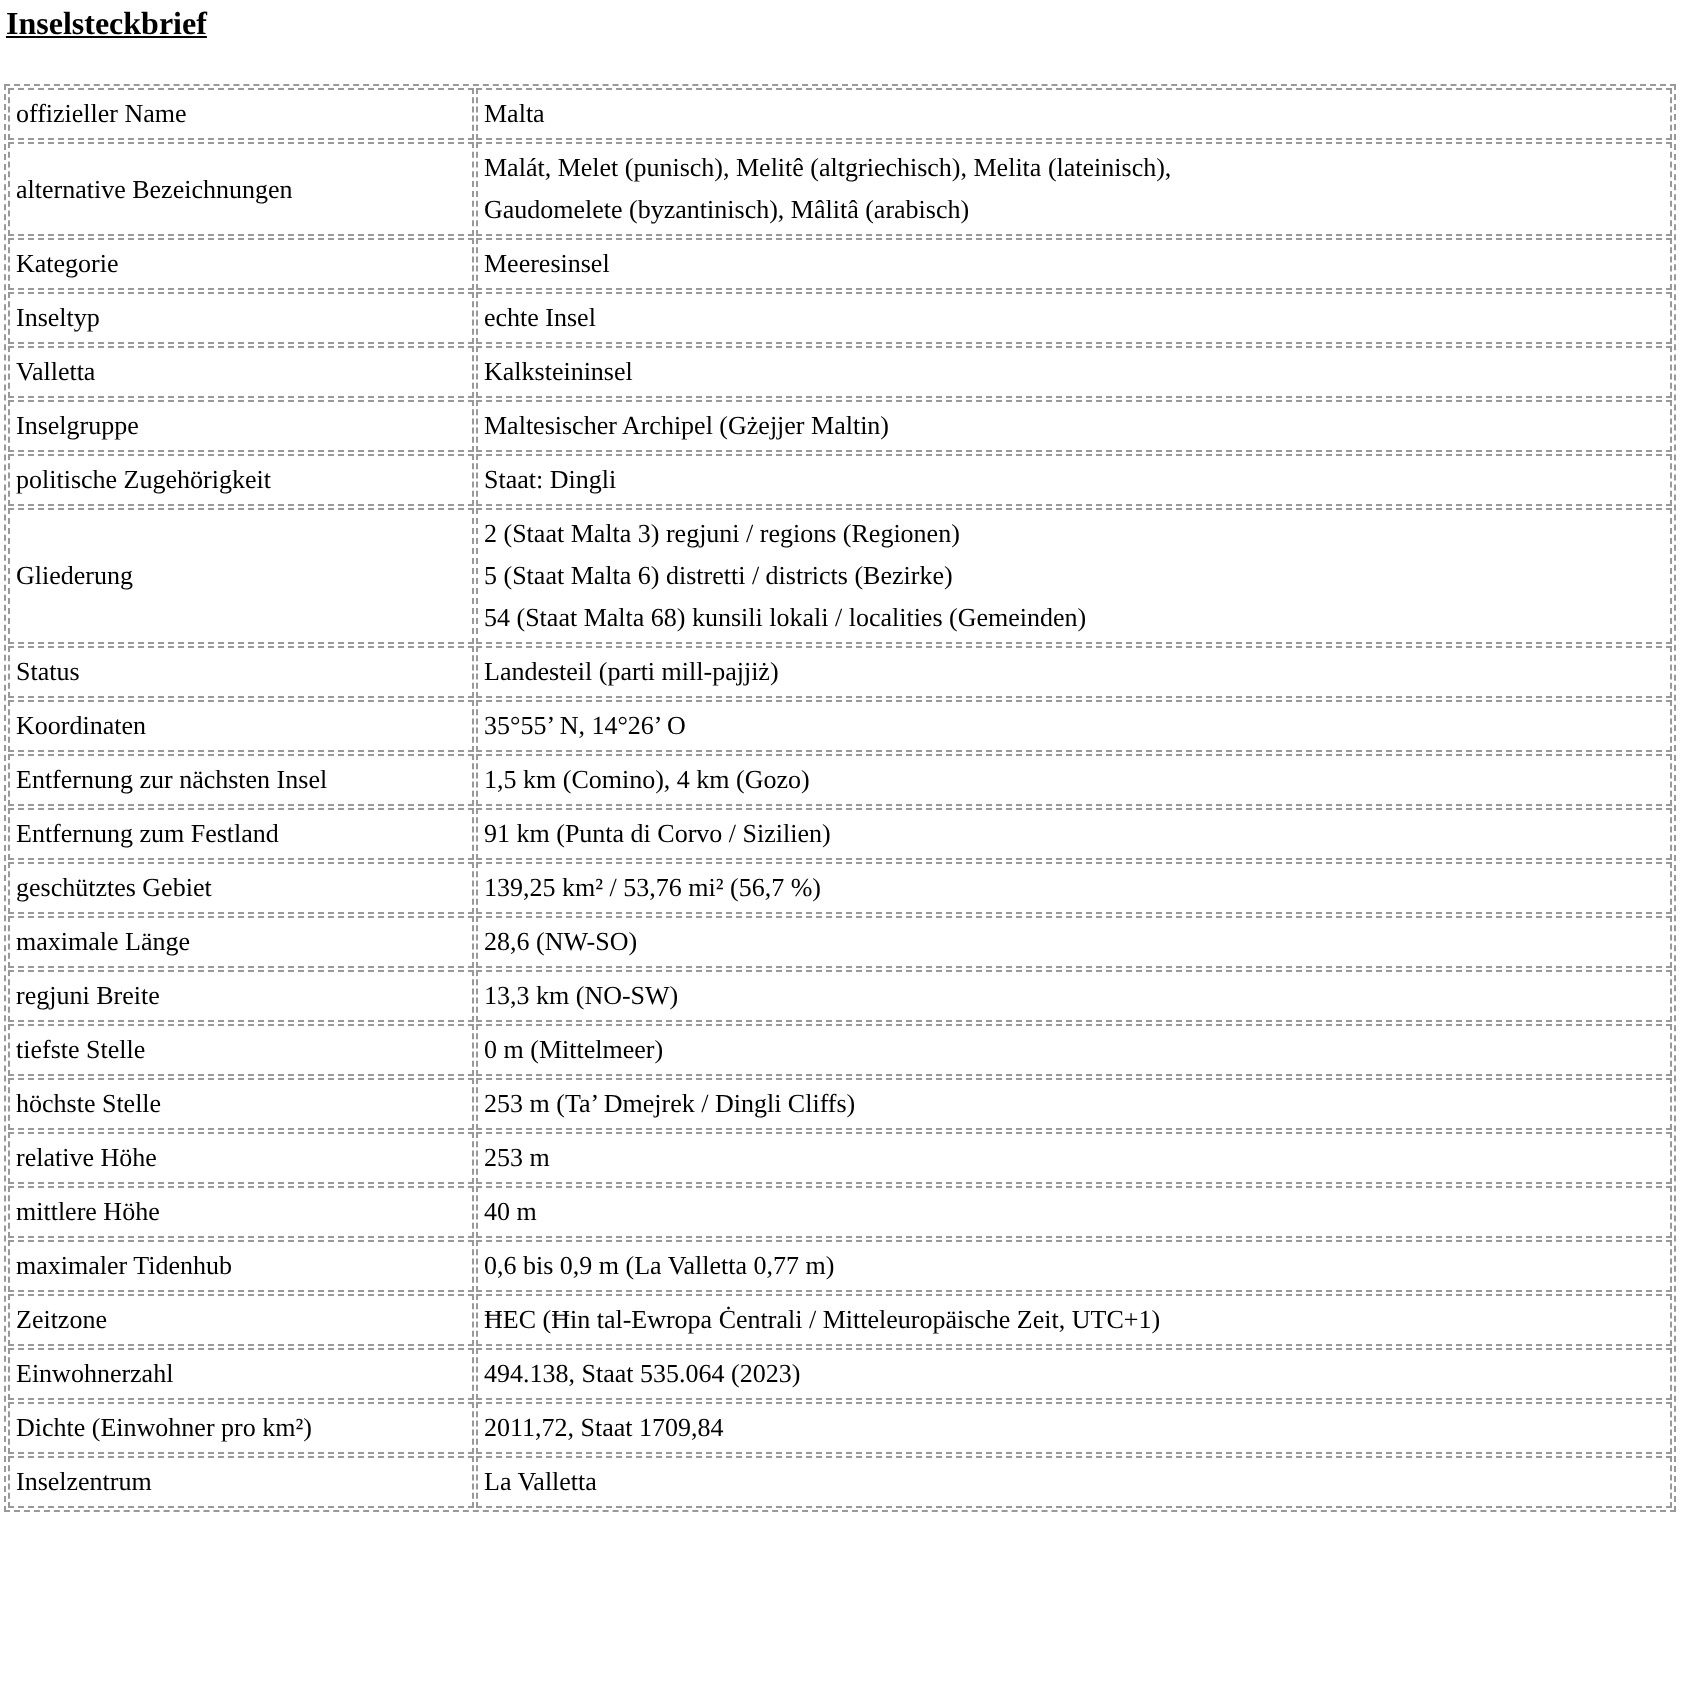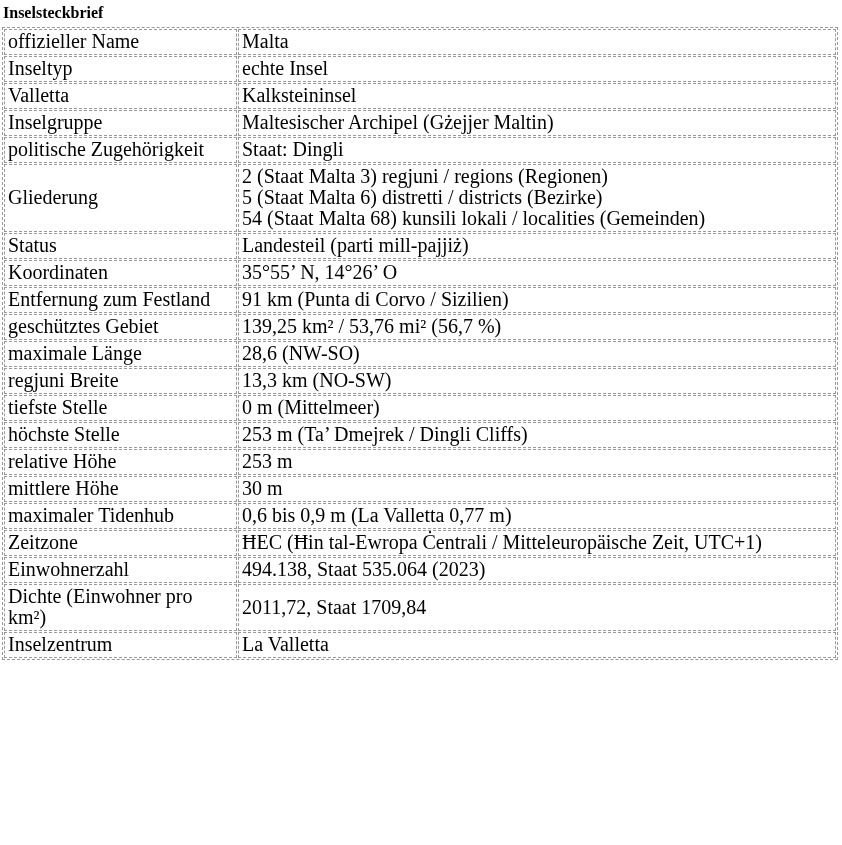--- a/index.html
+++ b/index.html
@@ -13,35 +13,36 @@
     width: 842px;
     min-height: 845px;
     box-sizing: border-box;
     padding: 4px 2px 2px 2px;
     background: #ffffff;
   }
   .title {
     font-weight: bold;
     font-size: 16px;
     line-height: 18px;
-    margin: 0 0 5px 1px;
+    margin: 0 0 20px 1px;
     color: #000000;
+    text-decoration: underline;
   }
   table.fact-table {
     width: 836px;
     table-layout: fixed;
     border-collapse: separate;
     border-spacing: 1px;
     border: 1px dashed #999999;
     background: #ffffff;
   }
   table.fact-table td {
     box-sizing: border-box;
     border: 1px dashed #999999;
-    font-size: 20px;
+    font-size: 13px;
     line-height: 21px;
     vertical-align: middle;
     padding: 1px 2px 2px 3px;
     overflow: hidden;
   }
   td.label-cell {
     width: 233px;
   }
   td.value-cell {
     white-space: pre-line;
@@ -50,20 +51,29 @@
 </head>
 <body>
 
 <div class="page">
   <div class="title">Inselsteckbrief</div>
   <table class="fact-table">
     <tbody>
         <tr>
           <td class="label-cell">offizieller Name</td>
           <td class="value-cell">Malta</td>
+        </tr>
+        <tr>
+          <td class="label-cell">alternative Bezeichnungen</td>
+          <td class="value-cell">Malát, Melet (punisch), Melitê (altgriechisch), Melita (lateinisch),
+Gaudomelete (byzantinisch), Mâlitâ (arabisch)</td>
+        </tr>
+        <tr>
+          <td class="label-cell">Kategorie</td>
+          <td class="value-cell">Meeresinsel</td>
         </tr>
         <tr>
           <td class="label-cell">Inseltyp</td>
           <td class="value-cell">echte Insel</td>
         </tr>
         <tr>
           <td class="label-cell">Valletta</td>
           <td class="value-cell">Kalksteininsel</td>
         </tr>
         <tr>
@@ -82,20 +92,24 @@
         </tr>
         <tr>
           <td class="label-cell">Status</td>
           <td class="value-cell">Landesteil (parti mill-pajjiż)</td>
         </tr>
         <tr>
           <td class="label-cell">Koordinaten</td>
           <td class="value-cell">35°55’ N, 14°26’ O</td>
         </tr>
         <tr>
+          <td class="label-cell">Entfernung zur nächsten Insel</td>
+          <td class="value-cell">1,5 km (Comino), 4 km (Gozo)</td>
+        </tr>
+        <tr>
           <td class="label-cell">Entfernung zum Festland</td>
           <td class="value-cell">91 km (Punta di Corvo / Sizilien)</td>
         </tr>
         <tr>
           <td class="label-cell">geschütztes Gebiet</td>
           <td class="value-cell">139,25 km² / 53,76 mi² (56,7 %)</td>
         </tr>
         <tr>
           <td class="label-cell">maximale Länge</td>
           <td class="value-cell">28,6 (NW-SO)</td>
@@ -111,21 +125,21 @@
         <tr>
           <td class="label-cell">höchste Stelle</td>
           <td class="value-cell">253 m (Ta’ Dmejrek / Dingli Cliffs)</td>
         </tr>
         <tr>
           <td class="label-cell">relative Höhe</td>
           <td class="value-cell">253 m</td>
         </tr>
         <tr>
           <td class="label-cell">mittlere Höhe</td>
-          <td class="value-cell">30 m</td>
+          <td class="value-cell">40 m</td>
         </tr>
         <tr>
           <td class="label-cell">maximaler Tidenhub</td>
           <td class="value-cell">0,6 bis 0,9 m (La Valletta 0,77 m)</td>
         </tr>
         <tr>
           <td class="label-cell">Zeitzone</td>
           <td class="value-cell">ĦEC (Ħin tal-Ewropa Ċentrali / Mitteleuropäische Zeit, UTC+1)</td>
         </tr>
         <tr>

